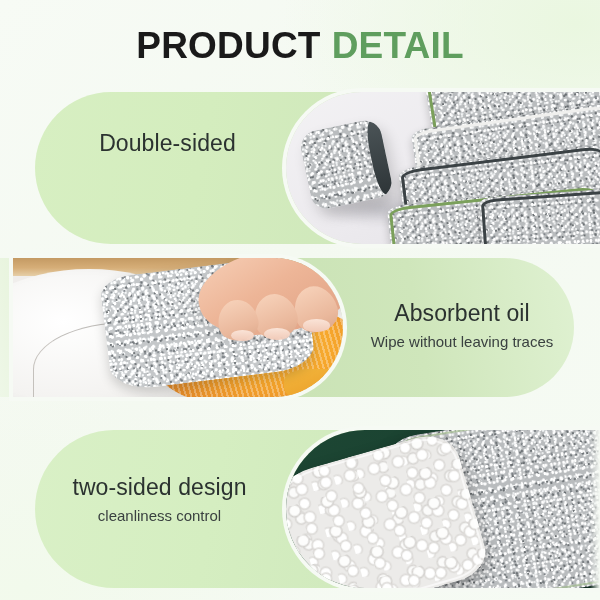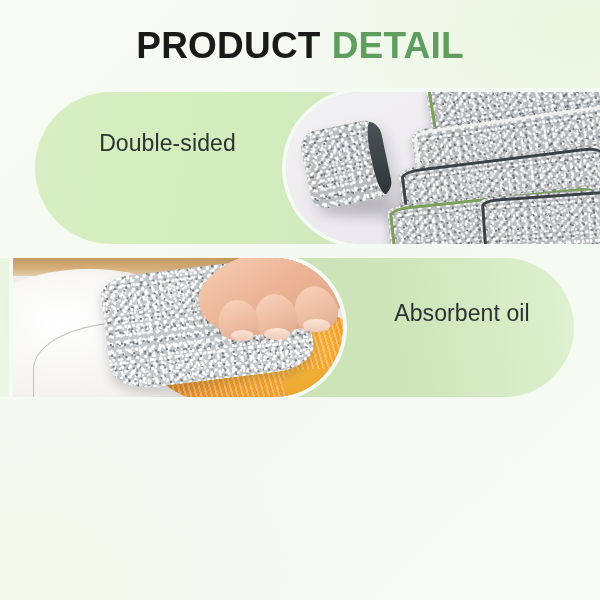--- a/index.html
+++ b/index.html
@@ -344,17 +344,41 @@
         <div class="k-finger" style="right:14%; top:26%; width:13%; height:32%; transform:rotate(-13deg);"></div>
         <div class="k-finger" style="right:26%; top:30%; width:12%; height:29%; transform:rotate(-10deg);"></div>
         <div class="k-nail" style="right:4%;  top:44%; width:8%;  height:9%;"></div>
         <div class="k-nail" style="right:16%; top:50%; width:8%;  height:9%;"></div>
         <div class="k-nail" style="right:27%; top:52%; width:7%;  height:8%;"></div>
       </div>
     </div>
 
     <div class="copy" style="left:352px; top:42px; width:220px;">
       <div class="headline">Absorbent oil</div>
+      <div class="subline">Wipe without leaving traces</div>
     </div>
   </div>
 
+  <div class="panel" id="panel3" style="top:430px; height:158px;">
+
+    <div class="pill pill-left-3" style="left:35px; width:565px;"></div>
+
+    <div class="photo photo-round-left" style="left:286px; width:314px;">
+      <div class="scene-dark">
+        <div class="d-pad-grey">
+          <div class="tex-fiber"></div>
+          <div class="edge-stitch-g"></div>
+        </div>
+        <div class="d-pad-white">
+          <div class="tex-terry"></div>
+          <div class="edge-stitch"></div>
+        </div>
+      </div>
+      <div class="fade-right"></div>
+    </div>
+
+    <div class="copy" style="left:42px; top:44px; width:235px;">
+      <div class="headline">two-sided design</div>
+      <div class="subline">cleanliness control</div>
+    </div>
+  </div>
 
 </div>
 
 </body></html>

